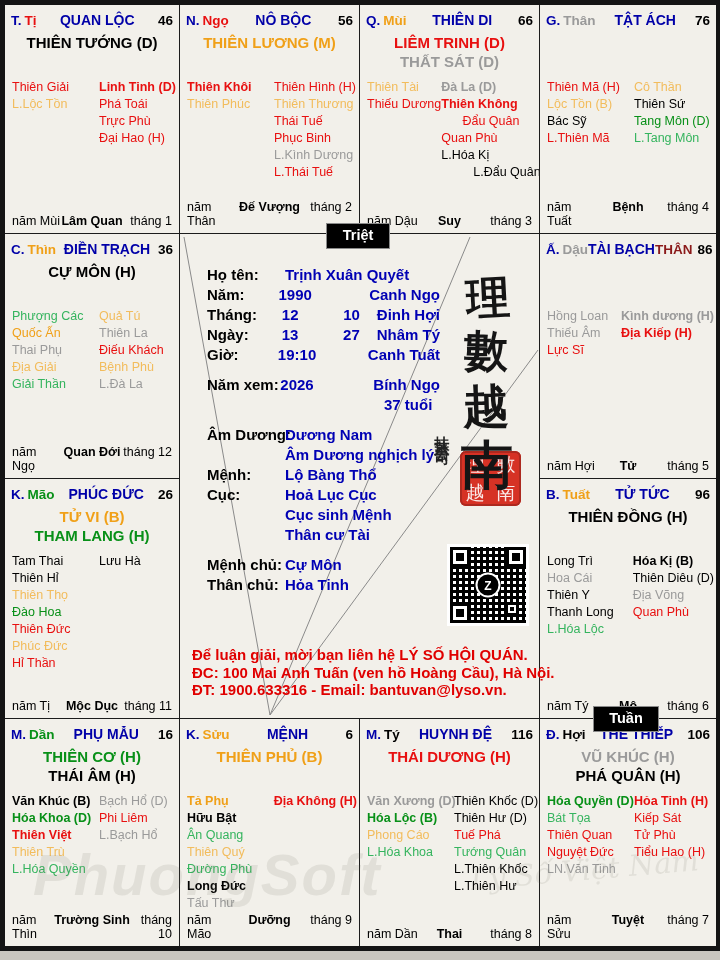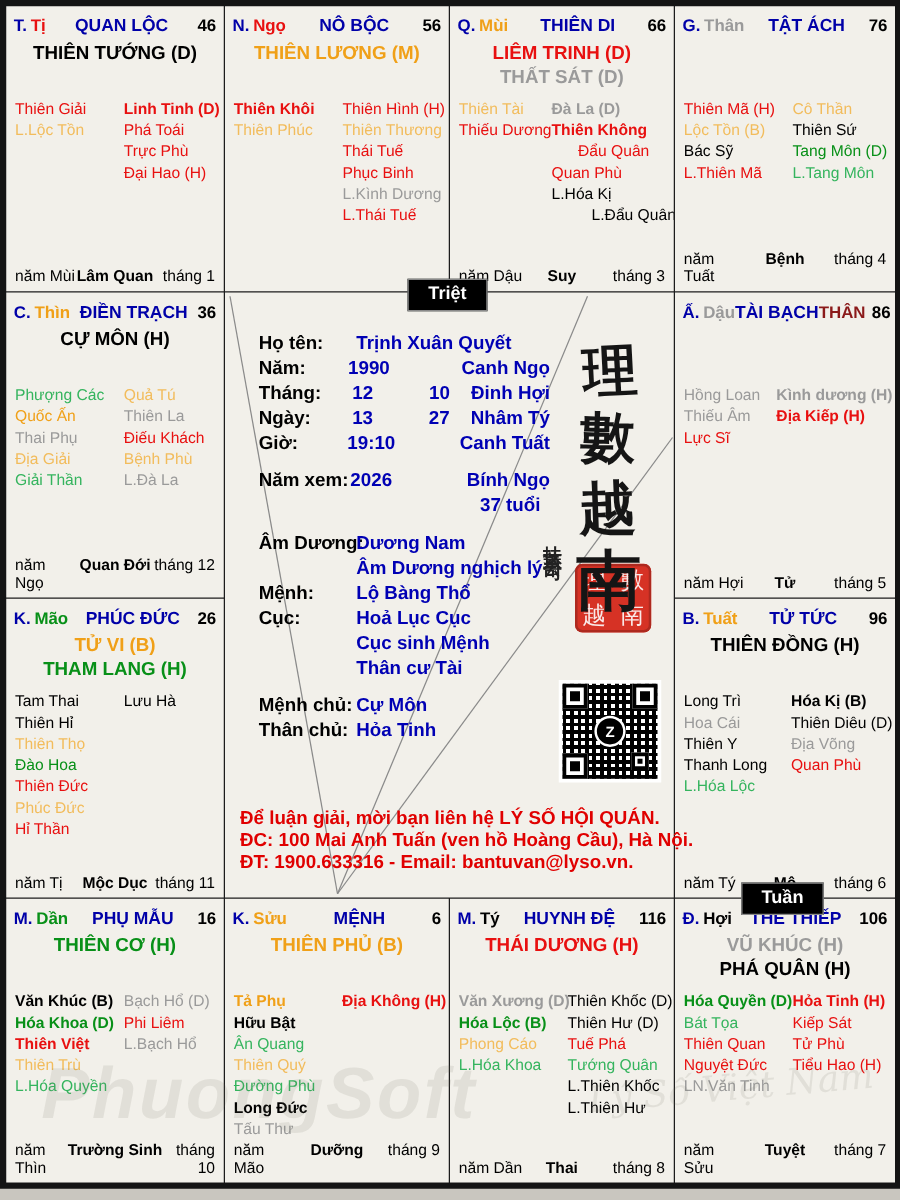--- a/index.html
+++ b/index.html
@@ -234,20 +234,25 @@
           </div>
       <div class="colR">
             <div class="star" style="color: rgb(232, 16, 16);">Thiên Hình (H)</div>
             <div class="star" style="color: rgb(242, 188, 92);">Thiên Thương</div>
             <div class="star" style="color: rgb(232, 16, 16);">Thái Tuế</div>
             <div class="star" style="color: rgb(232, 16, 16);">Phục Binh</div>
             <div class="star" style="color: rgb(154, 154, 154);">L.Kình Dương</div>
             <div class="star" style="color: rgb(232, 16, 16);">L.Thái Tuế</div>
           </div>
     </div>
+    <div class="pfoot">
+      <span class="fy">năm Thân</span>
+      <span class="fs">Đế Vượng</span>
+      <span class="fm">tháng 2</span>
+    </div>
   </div>
       <div class="cell" style="grid-area: 1 / 3;">
     <div class="ph">
       <span class="pfx">Q.</span>
       <span class="brc" style="color: rgb(240, 160, 24);">Mùi</span>
       <span class="pname">THIÊN DI</span>
 
       <span class="pnum">66</span>
     </div>
     <div class="mains">
@@ -429,20 +434,21 @@
       <div class="cell" style="grid-area: 4 / 1;">
     <div class="ph">
       <span class="pfx">M.</span>
       <span class="brc" style="color: rgb(8, 144, 24);">Dần</span>
       <span class="pname">PHỤ MẪU</span>
 
       <span class="pnum">16</span>
     </div>
     <div class="mains">
           <div class="main-star" style="color: rgb(8, 144, 24);">THIÊN CƠ (H)</div>
+          <div class="main-star" style="color: rgb(0, 0, 0);">THÁI ÂM (H)</div>
         </div>
     <div class="cols">
       <div class="colL">
             <div class="star" style="color: rgb(0, 0, 0); font-weight: bold;">Văn Khúc (B)</div>
             <div class="star" style="color: rgb(8, 144, 24); font-weight: bold;">Hóa Khoa (D)</div>
             <div class="star" style="color: rgb(232, 16, 16); font-weight: bold;">Thiên Việt</div>
             <div class="star" style="color: rgb(242, 188, 92);">Thiên Trù</div>
             <div class="star" style="color: rgb(53, 180, 94);">L.Hóa Quyền</div>
           </div>
       <div class="colR">

